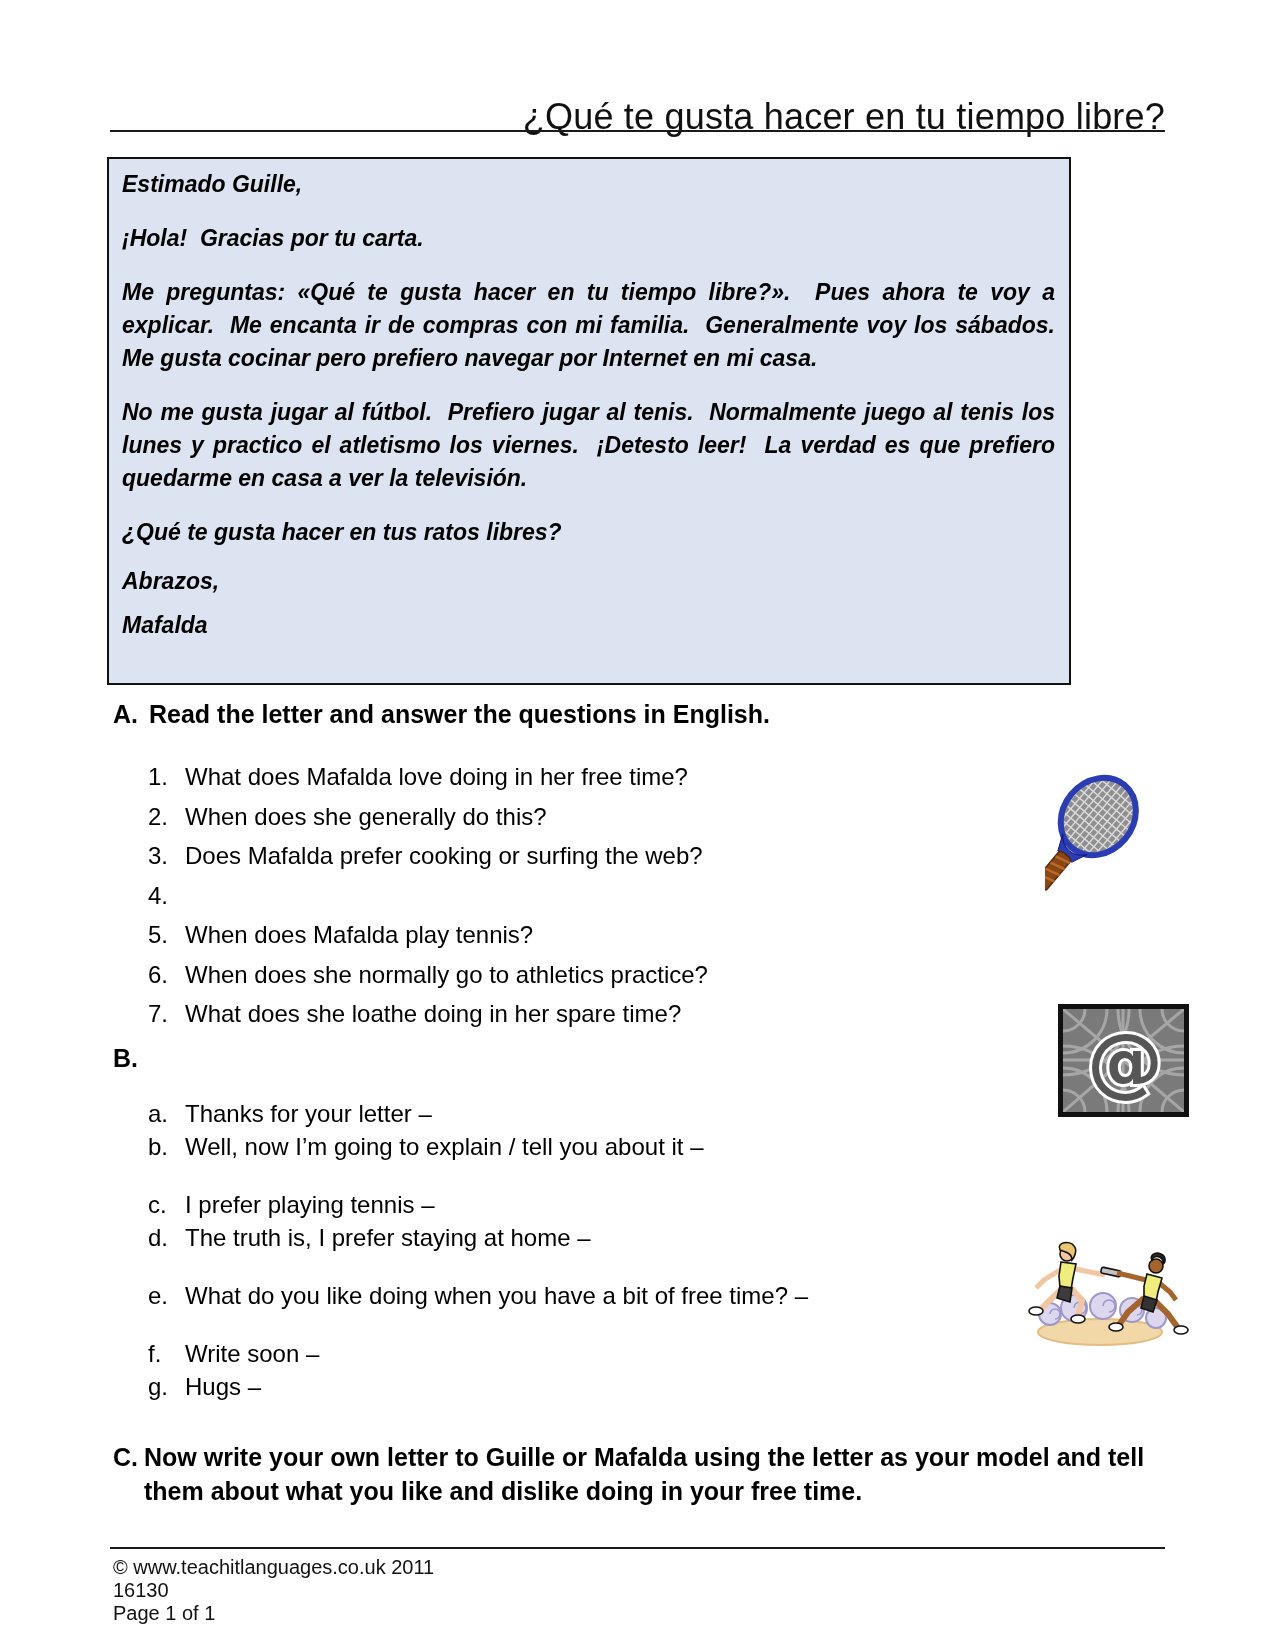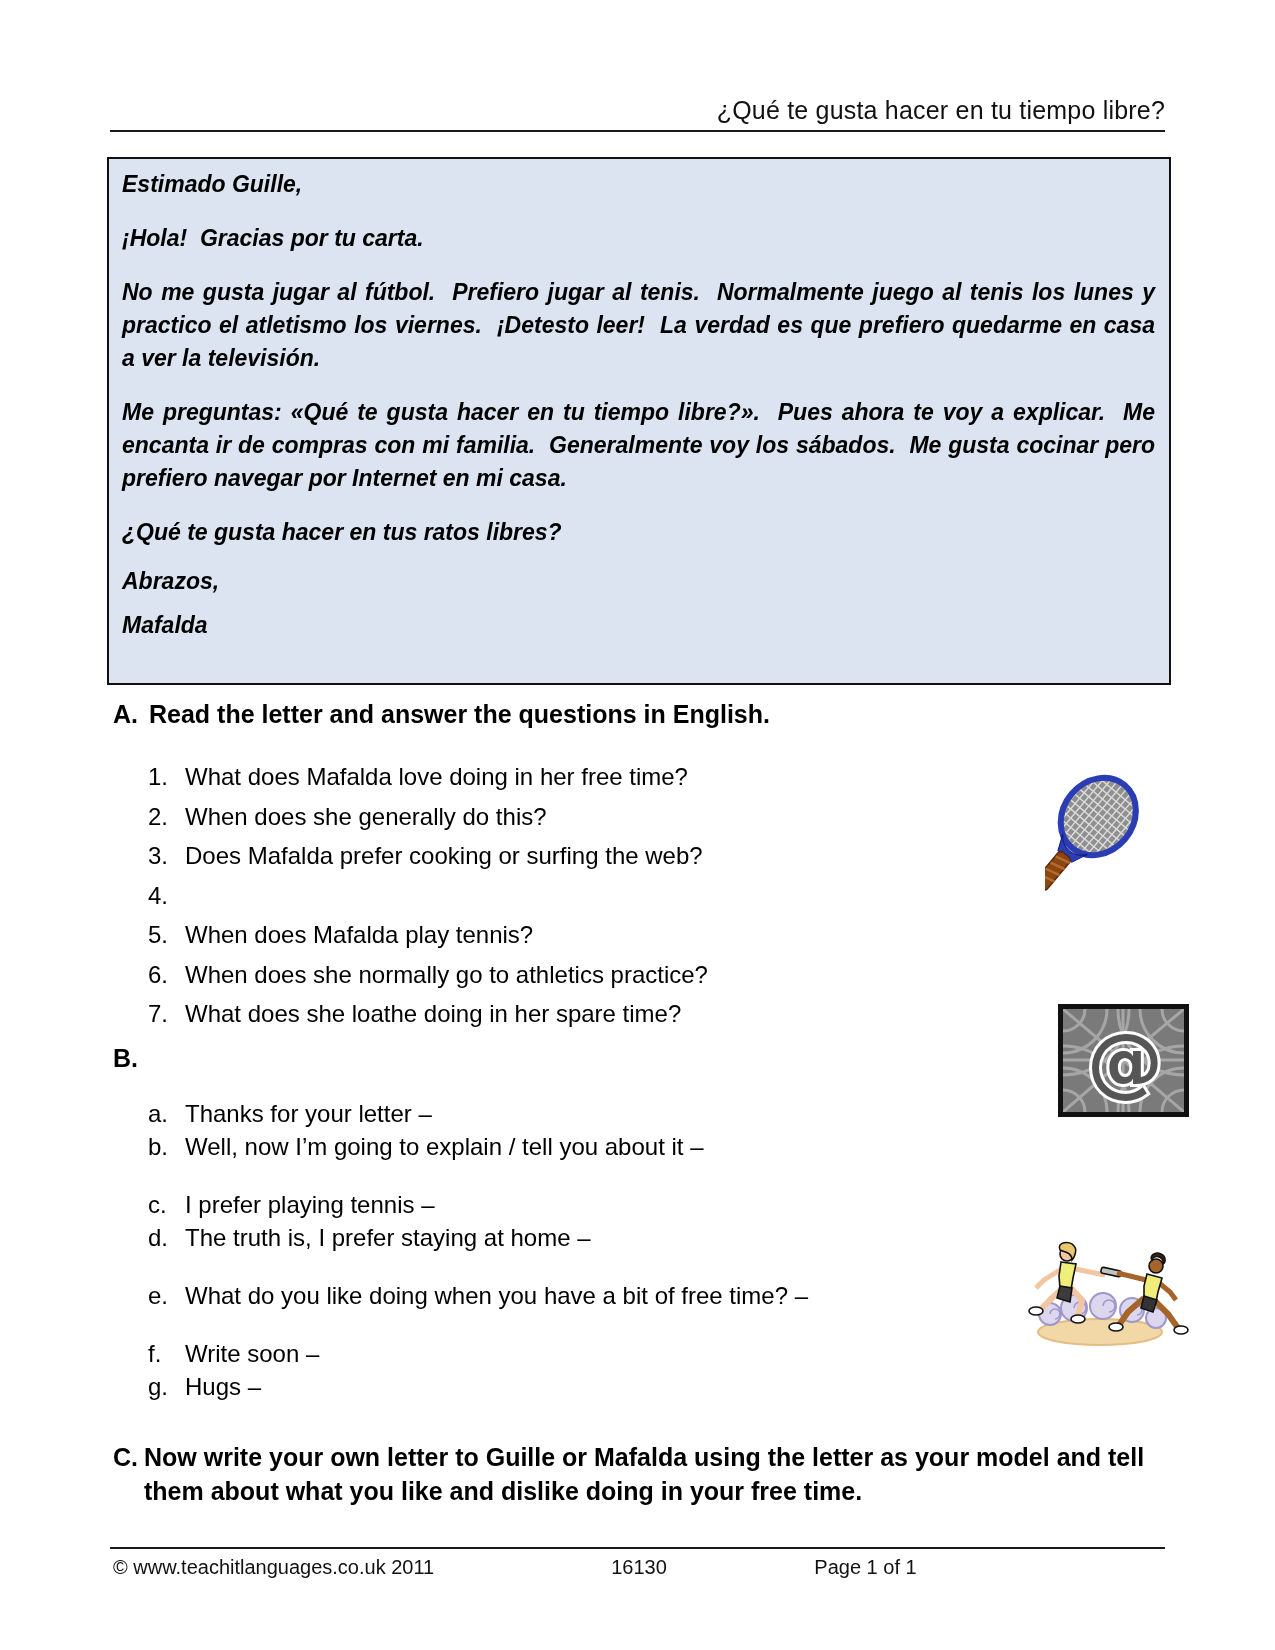--- a/index.html
+++ b/index.html
@@ -8,30 +8,30 @@
     position:relative;
     width:1275px; height:1650px;
     background:#ffffff;
     font-family:"Liberation Sans", sans-serif;
     color:#000;
     overflow:hidden;
   }
   
   .header-title {
     position:absolute; top:96px; right:110px;
-    font-size:25px; font-weight:400; color:#111;
+    font-size:36px; font-weight:400; color:#111;
     letter-spacing:0.2px;
   }
   .header-rule {
     position:absolute; left:110px; right:110px; top:130px;
     height:2px; background:#1a1a1a;
   }
   
   .letter-box {
-    position:absolute; left:107px; top:157px; width:1064px; height:528px;
+    position:absolute; left:107px; top:157px; width:964px; height:528px;
     background:#dbe4f0;
     border:2px solid #111;
     padding:9px 14px 8px 13px;
     font-style:italic; font-weight:bold;
     font-size:23px; line-height:33px;
   }
   .letter-box p { white-space:pre-wrap; }
   .letter-box p.just { text-align:justify; }
   .mb-lg { margin-bottom:21px; }
   .mb-md { margin-bottom:16px; }
@@ -58,43 +58,43 @@
   .list-row .marker { flex:0 0 37px; }
   .gap-after { margin-bottom:25px; }
   
   .footer-rule {
     position:absolute; left:110px; right:110px; top:1547px;
     height:2px; background:#1a1a1a;
   }
   .footer-row {
     position:absolute; left:113px; right:110px; top:1556px;
     display:flex; align-items:baseline;
-    font-size:20px; color:#111;
+    font-size:20px; color:#111;flex-direction:column;
   }
   .footer-left  { flex:1; text-align:left; }
   .footer-mid   { flex:1; text-align:center; }
   .footer-right { flex:1; text-align:left; }
   
   .img-racket  { position:absolute; left:1045px; top:770px;  width:135px; height:135px; }
   .img-at      { position:absolute; left:1058px; top:1004px; width:131px; height:113px; }
   .img-runners { position:absolute; left:1008px; top:1232px; width:185px; height:118px; }
 </style>
 </head>
 <body>
 
 <div class="page">
 
   <div class="header-title">¿Qué te gusta hacer en tu tiempo libre?</div>
   <div class="header-rule"></div>
 
   <div class="letter-box">
     <p class="mb-lg">Estimado Guille,</p>
     <p class="mb-lg">¡Hola!  Gracias por tu carta.</p>
+    <p class="mb-lg just">Me preguntas: «Qué te gusta hacer en tu tiempo libre?».  Pues ahora te voy a explicar.  Me encanta ir de compras con mi familia.  Generalmente voy los sábados.  Me gusta cocinar pero prefiero navegar por Internet en mi casa.</p>
     <p class="mb-lg just">No me gusta jugar al fútbol.  Prefiero jugar al tenis.  Normalmente juego al tenis los lunes y practico el atletismo los viernes.  ¡Detesto leer!  La verdad es que prefiero quedarme en casa a ver la televisión.</p>
-    <p class="mb-lg just">Me preguntas: «Qué te gusta hacer en tu tiempo libre?».  Pues ahora te voy a explicar.  Me encanta ir de compras con mi familia.  Generalmente voy los sábados.  Me gusta cocinar pero prefiero navegar por Internet en mi casa.</p>
     <p class="mb-md">¿Qué te gusta hacer en tus ratos libres?</p>
     <p class="mb-sm">Abrazos,</p>
     <p>Mafalda</p>
   </div>
 
   <div class="section-heading heading-a">
     <span class="sec-label">A.</span>
     <span class="sec-text">Read the letter and answer the questions in English.</span>
   </div>
   <div class="q-list">

